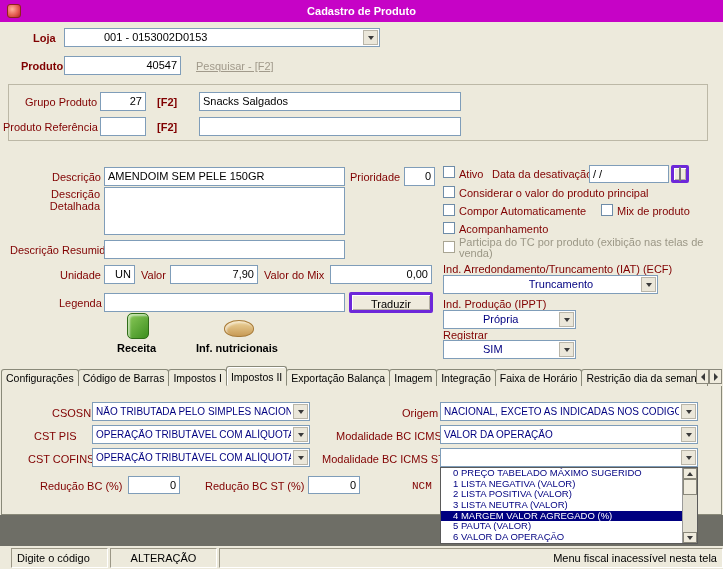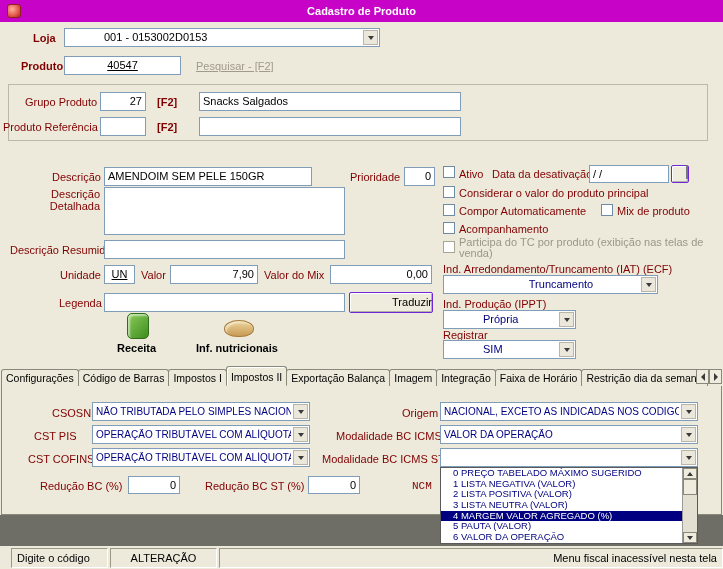--- a/index.html
+++ b/index.html
@@ -16,21 +16,21 @@
   .lbl { position:absolute; color:#800000; white-space:nowrap; }
   .lbl.b { font-weight:bold; }
   .blk { position:absolute; color:#800000; }
   .hint { position:absolute; color:#A19A8B; white-space:nowrap;text-decoration:underline; }
   .black { color:#000 !important; }
   .gray { color:#9B9786 !important; }
 
   .field { position:absolute; background:#fff; border:1px solid #7F9DB9; height:19px;
            padding:2px 3px 0; overflow:hidden; white-space:pre; font-size:11px; }
   .field.num { text-align:right; }
-  .field.ctr { text-align:center;text-decoration:underline; }
+  .field.ctr { text-align:right; }
   .area { white-space:normal; }
 
   .combo { position:absolute; background:#fff; border:1px solid #7F9DB9; height:19px; }
   .combo .txt { position:absolute; left:3px; right:18px; top:3px; color:#000080;
                 white-space:nowrap; overflow:hidden; font-size:10px; }
   .combo .txt.c11 { font-size:11px; top:2px;padding-left:36px; }
   .combo .cbtn { position:absolute; top:1px; right:1px; bottom:1px; width:15px; background:#EBE7DA;
                  border:1px solid #B9B5A8; display:flex; align-items:center; justify-content:center; }
   .tri-d { width:0; height:0; border-left:3px solid transparent; border-right:3px solid transparent;
            border-top:4px solid #3A3A3A; }
@@ -39,22 +39,22 @@
   .tri-l { width:0; height:0; border-top:4px solid transparent; border-bottom:4px solid transparent;
            border-right:4px solid #3A3A3A; }
   .tri-r { width:0; height:0; border-top:4px solid transparent; border-bottom:4px solid transparent;
            border-left:4px solid #3A3A3A; }
 
   .chk { position:absolute; width:12px; height:12px; background:#fff; border:1px solid #6E8CA8; }
   .chk.dis { border-color:#A9A593; }
 
   .gbox { position:absolute; border:1px solid #BCB8A6; }
 
-  .btn3d { position:absolute; background:#EFEBDD; border:1px solid #6d28d9; border-radius:2px;
-           box-shadow:inset 1px 1px 0 #fff, inset -1px -1px 0 #B6B2A2; text-align:right; }
+  .btn3d { position:absolute; background:#EFEBDD; border:3px solid #6d28d9; border-radius:2px;
+           box-shadow:inset 1px 1px 0 #fff, inset -1px -1px 0 #B6B2A2; text-align:center; }
 
   .tabstrip { position:absolute; left:1px; top:366px; width:721px; height:20px; display:flex;
               align-items:flex-start; overflow:hidden; z-index:4; }
   .tab { height:17px; margin-top:3px; padding:2px 4px 0; font-size:10.5px; white-space:nowrap;
          border:1px solid #898979; border-bottom:none; border-radius:3px 3px 0 0; margin-right:-1px;
          background:#EDEADC; position:relative; }
   .tab.active { height:20px; margin-top:0; padding-top:4px; z-index:5;
                 box-shadow:inset 1px 1px 0 #fff; border-bottom:1px solid #EDEADC; }
   .tabspin { position:absolute; right:1px; top:369px; display:flex; z-index:6; }
   .sp { width:13px; height:15px; background:#EFEBDD; border:1px solid #8A887B;
@@ -118,21 +118,21 @@
   <div class="field num" style="left:100px;top:92px;width:46px;">27</div>
   <span class="lbl b" style="left:157px;top:96px;">[F2]</span>
   <div class="field" style="left:199px;top:92px;width:262px;">Snacks Salgados</div>
 
   <span class="lbl" style="left:3px;top:121px;">Produto Referência</span>
   <div class="field num" style="left:100px;top:117px;width:46px;"></div>
   <span class="lbl b" style="left:157px;top:121px;">[F2]</span>
   <div class="field" style="left:199px;top:117px;width:262px;"></div>
 
   <span class="lbl" style="left:52px;top:171px;">Descrição</span>
-  <div class="field" style="left:104px;top:167px;width:208px;">AMENDOIM SEM PELE 150GR</div>
+  <div class="field" style="left:104px;top:167px;width:241px;">AMENDOIM SEM PELE 150GR</div>
   <span class="lbl" style="left:350px;top:171px;">Prioridade</span>
   <div class="field num" style="left:404px;top:167px;width:31px;">0</div>
 
   <div class="blk" style="left:38px;top:188px;width:62px;text-align:right;line-height:12px;">Descrição Detalhada</div>
   <div class="field area" style="left:104px;top:187px;width:241px;height:48px;"></div>
 
   <span class="lbl" style="left:10px;top:244px;">Descrição Resumida</span>
   <div class="field" style="left:104px;top:240px;width:241px;"></div>
 
   <span class="lbl" style="left:60px;top:269px;">Unidade</span>

